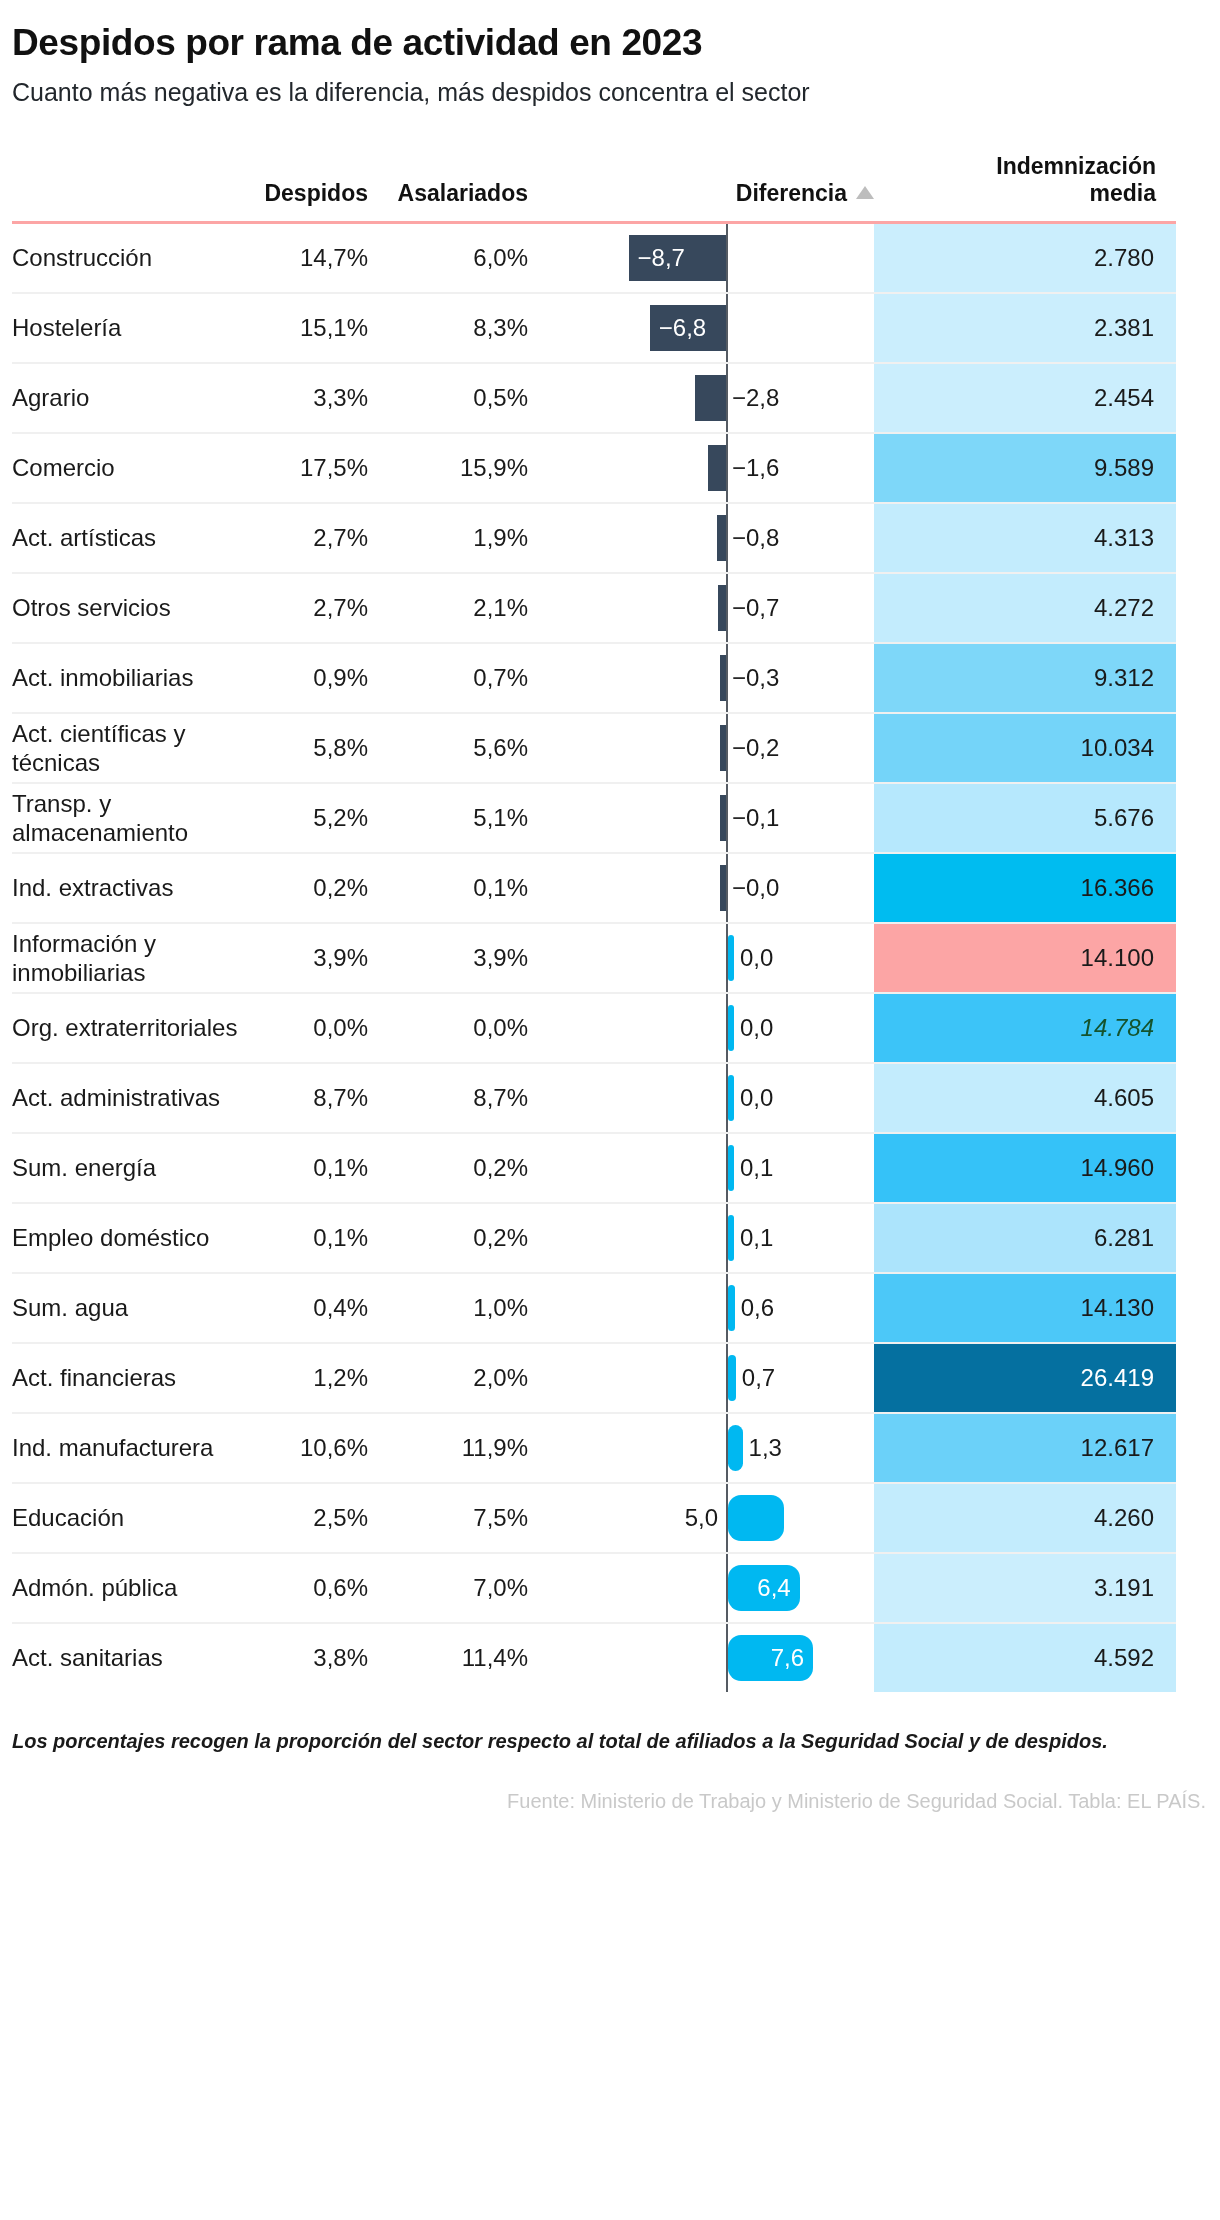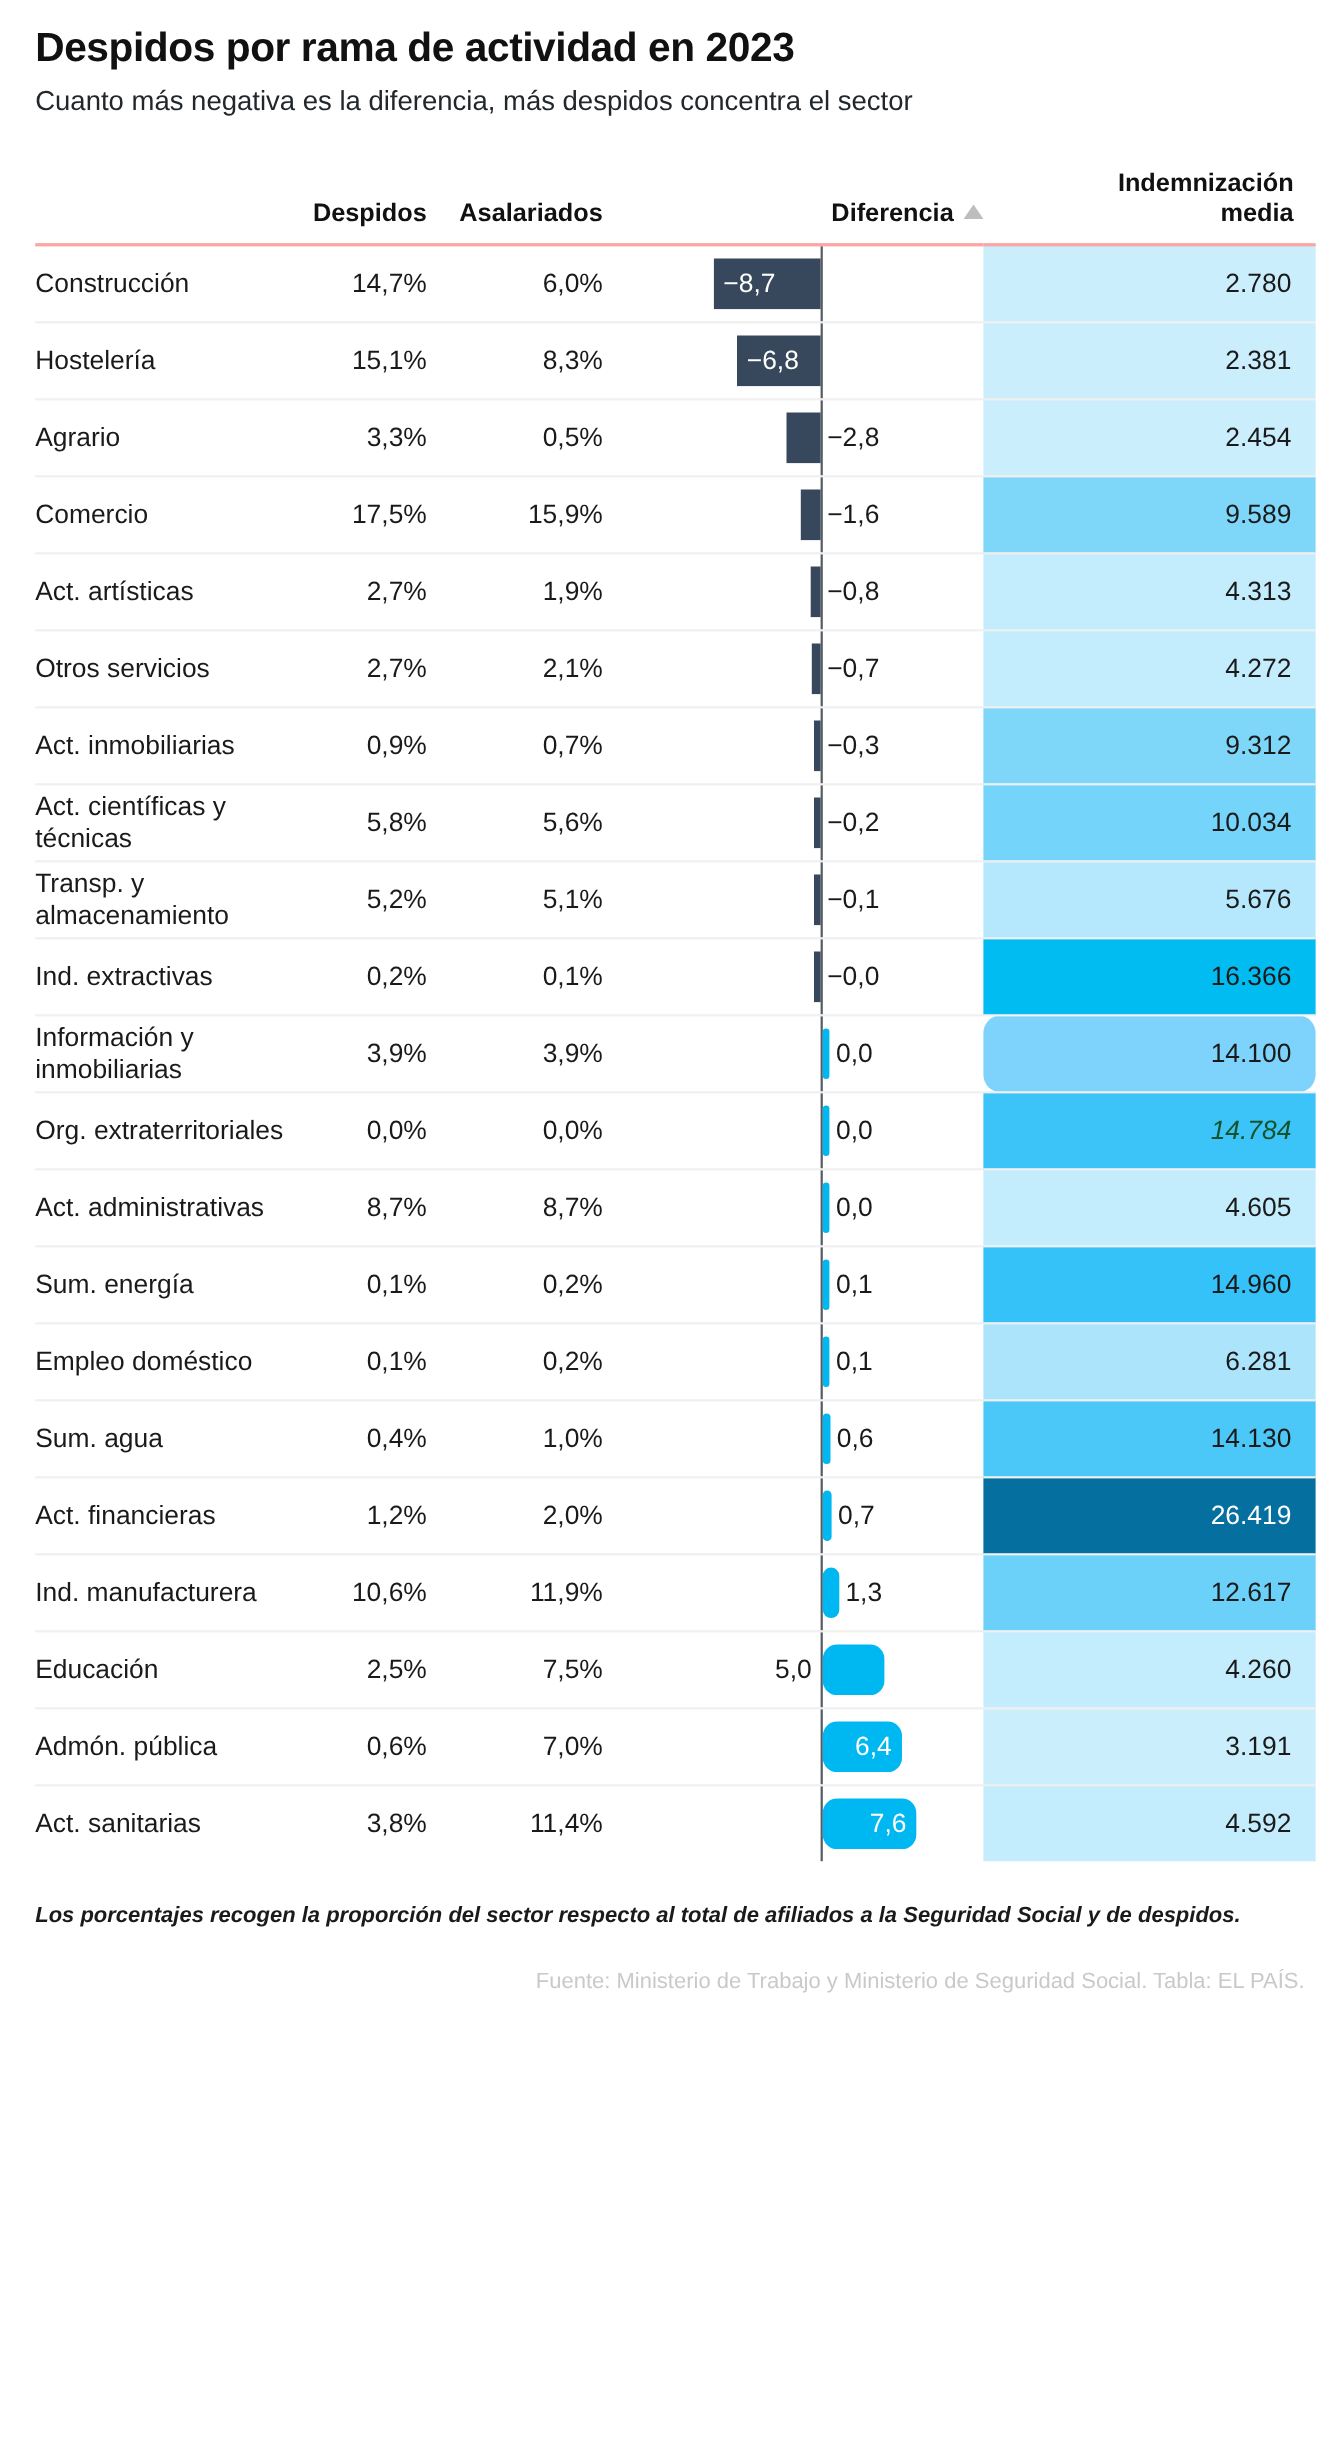--- a/index.html
+++ b/index.html
@@ -12,21 +12,21 @@
     height: 2220px;
     font-family: "Liberation Sans", sans-serif;
     color: #1a1a1a;
     position: relative;
     overflow: hidden;
   }
   .page {
     width: 1220px;
     height: 2220px;
     box-sizing: border-box;
-    padding: 0 32px;
+    padding: 0 12px;
     position: relative;
   }
 
   
   .title {
     font-size: 37px;
     font-weight: bold;
     letter-spacing: -0.4px;
     color: #111111;
     margin: 0;
@@ -345,21 +345,21 @@
           <td class="sector">Información y inmobiliarias</td>
           <td class="num">3,9%</td>
           <td class="num">3,9%</td>
           <td class="diffcell">
             <div class="diffwrap">
               <div class="zeroline" style="left: 176px;"></div>
               <div class="bar pos" style="left: 178px; width: 6px;"></div>
               <span class="barlabel-out" style="left: 190px;">0,0</span>
             </div>
           </td>
-          <td class="heat" style="background: #7dd3fc; color: rgb(26, 26, 26); border-radius: 16px;">14.100</td>
+          <td class="heat" style="background: #fca5a5; color: rgb(26, 26, 26);">14.100</td>
         </tr>
         <tr>
           <td class="sector">Org. extraterritoriales</td>
           <td class="num">0,0%</td>
           <td class="num">0,0%</td>
           <td class="diffcell">
             <div class="diffwrap">
               <div class="zeroline" style="left: 176px;"></div>
               <div class="bar pos" style="left: 178px; width: 6px;"></div>
               <span class="barlabel-out" style="left: 190px;">0,0</span>

